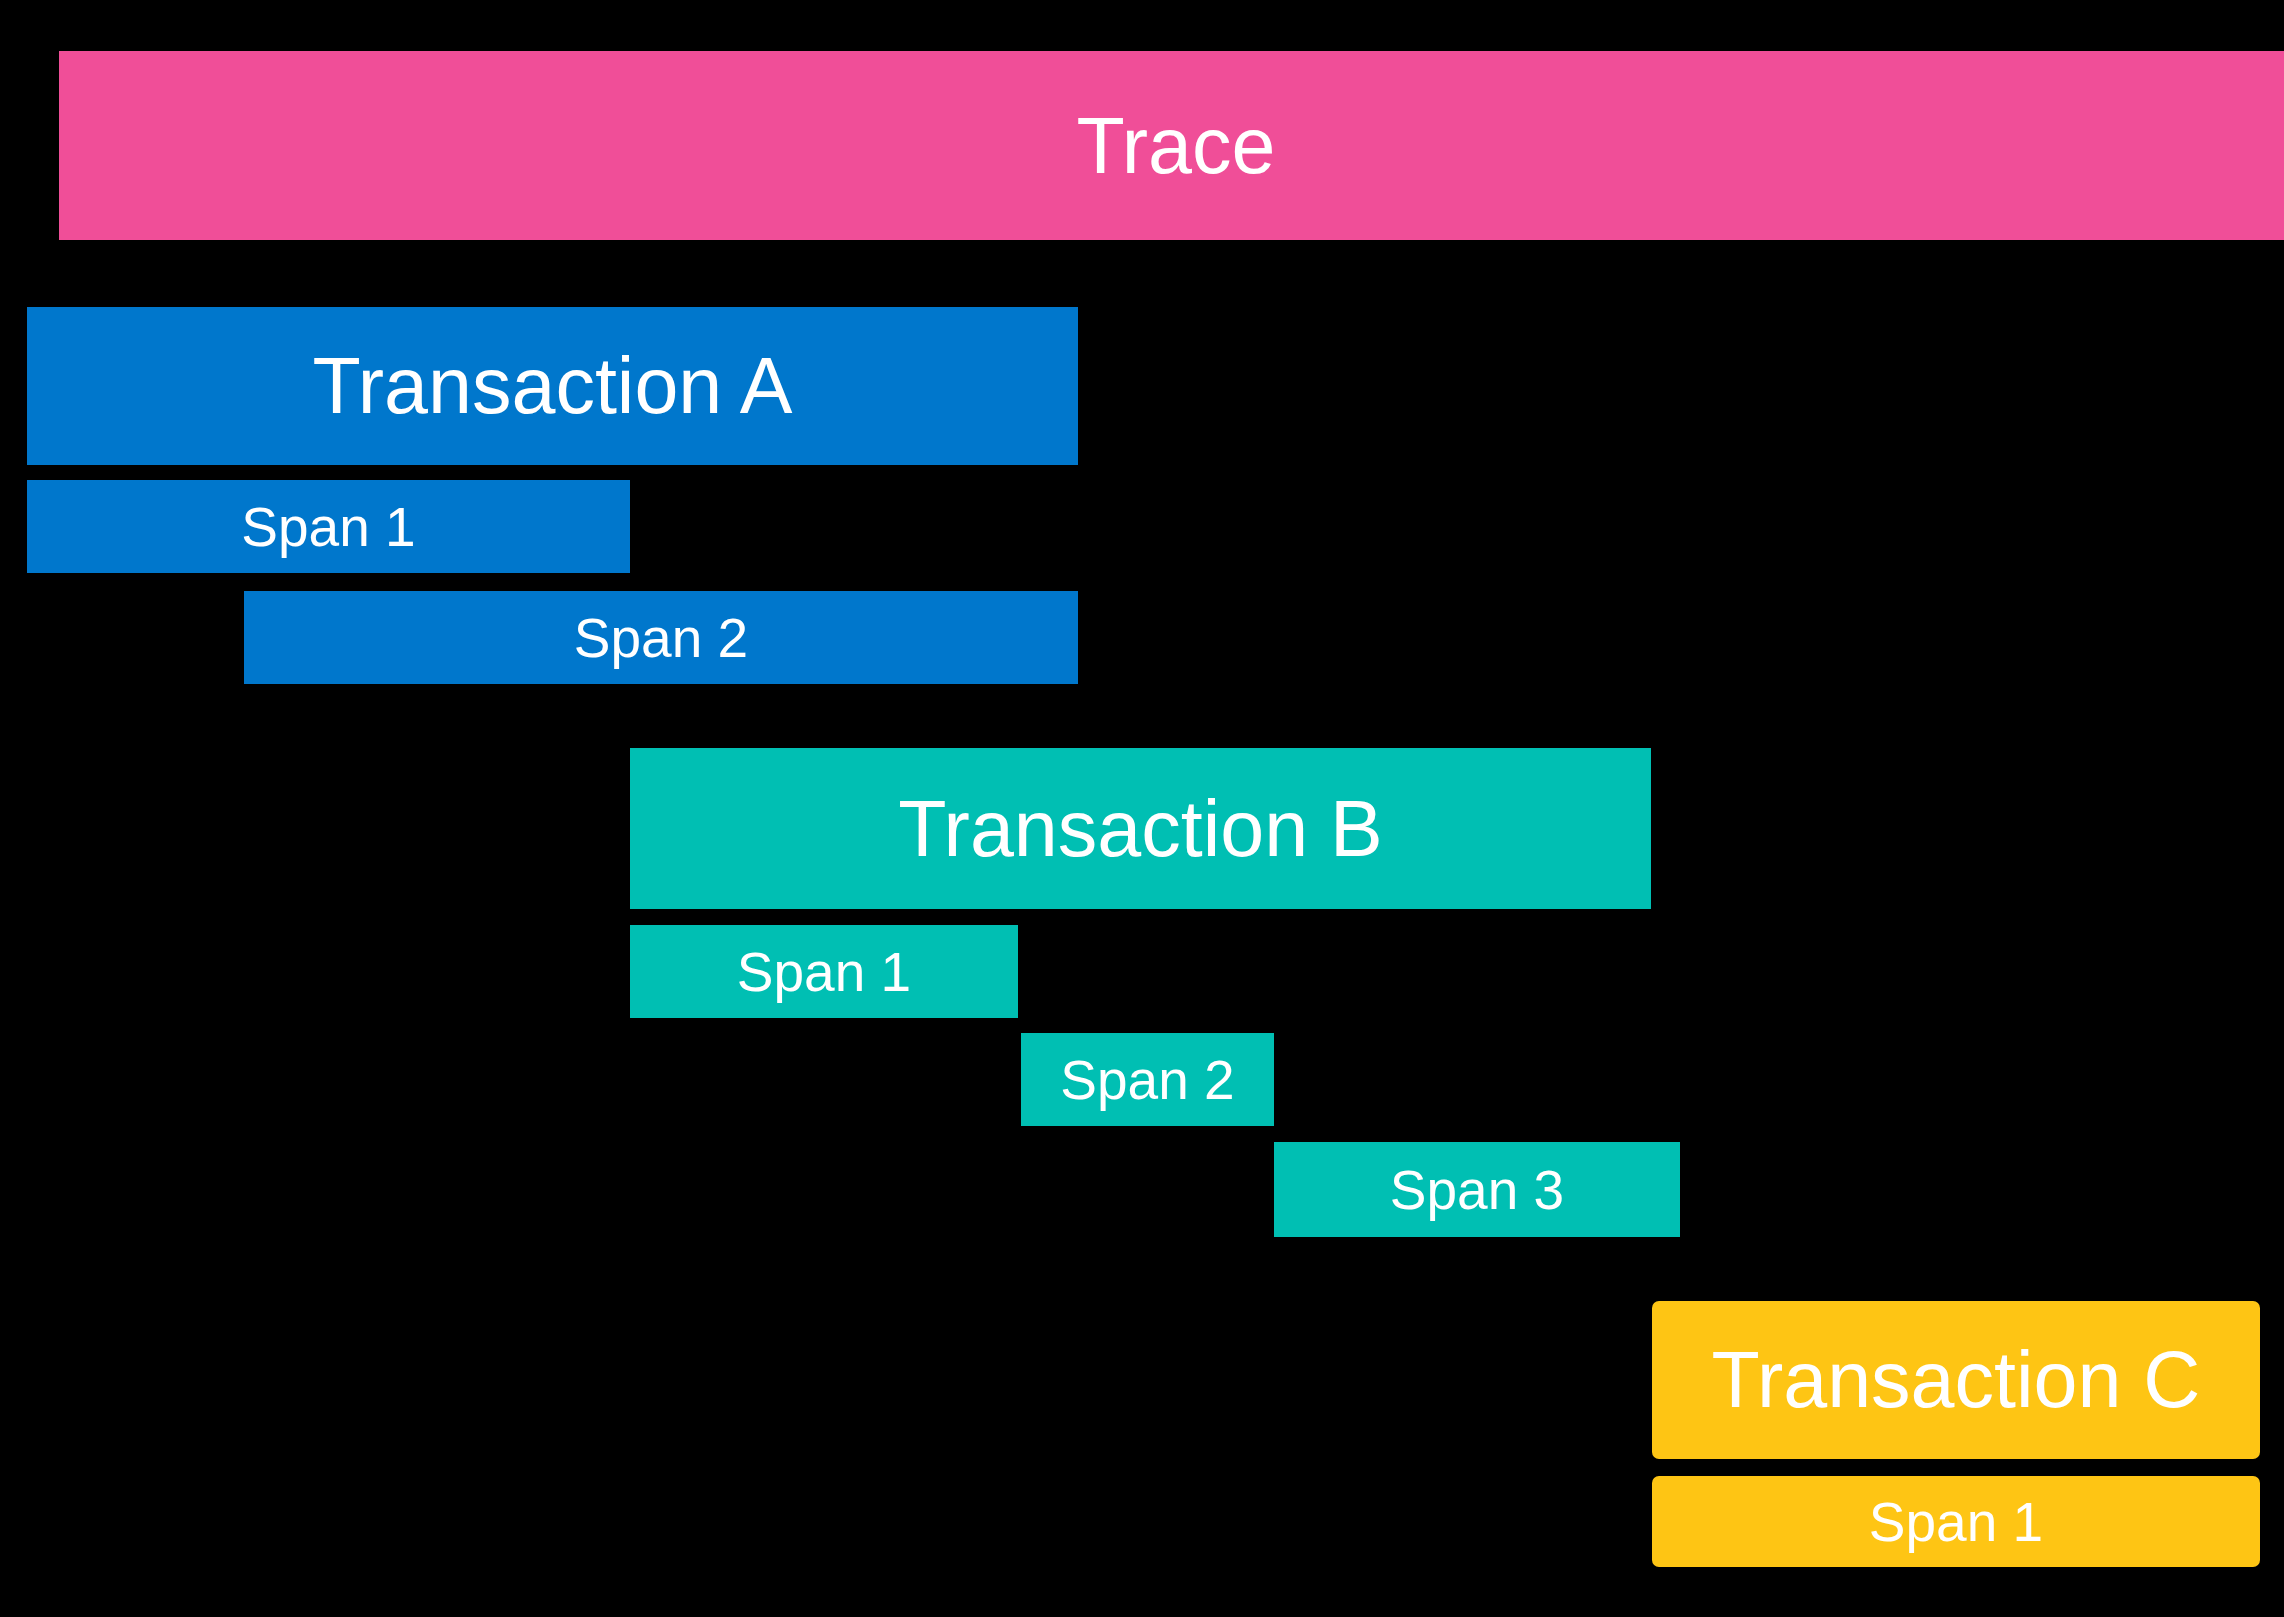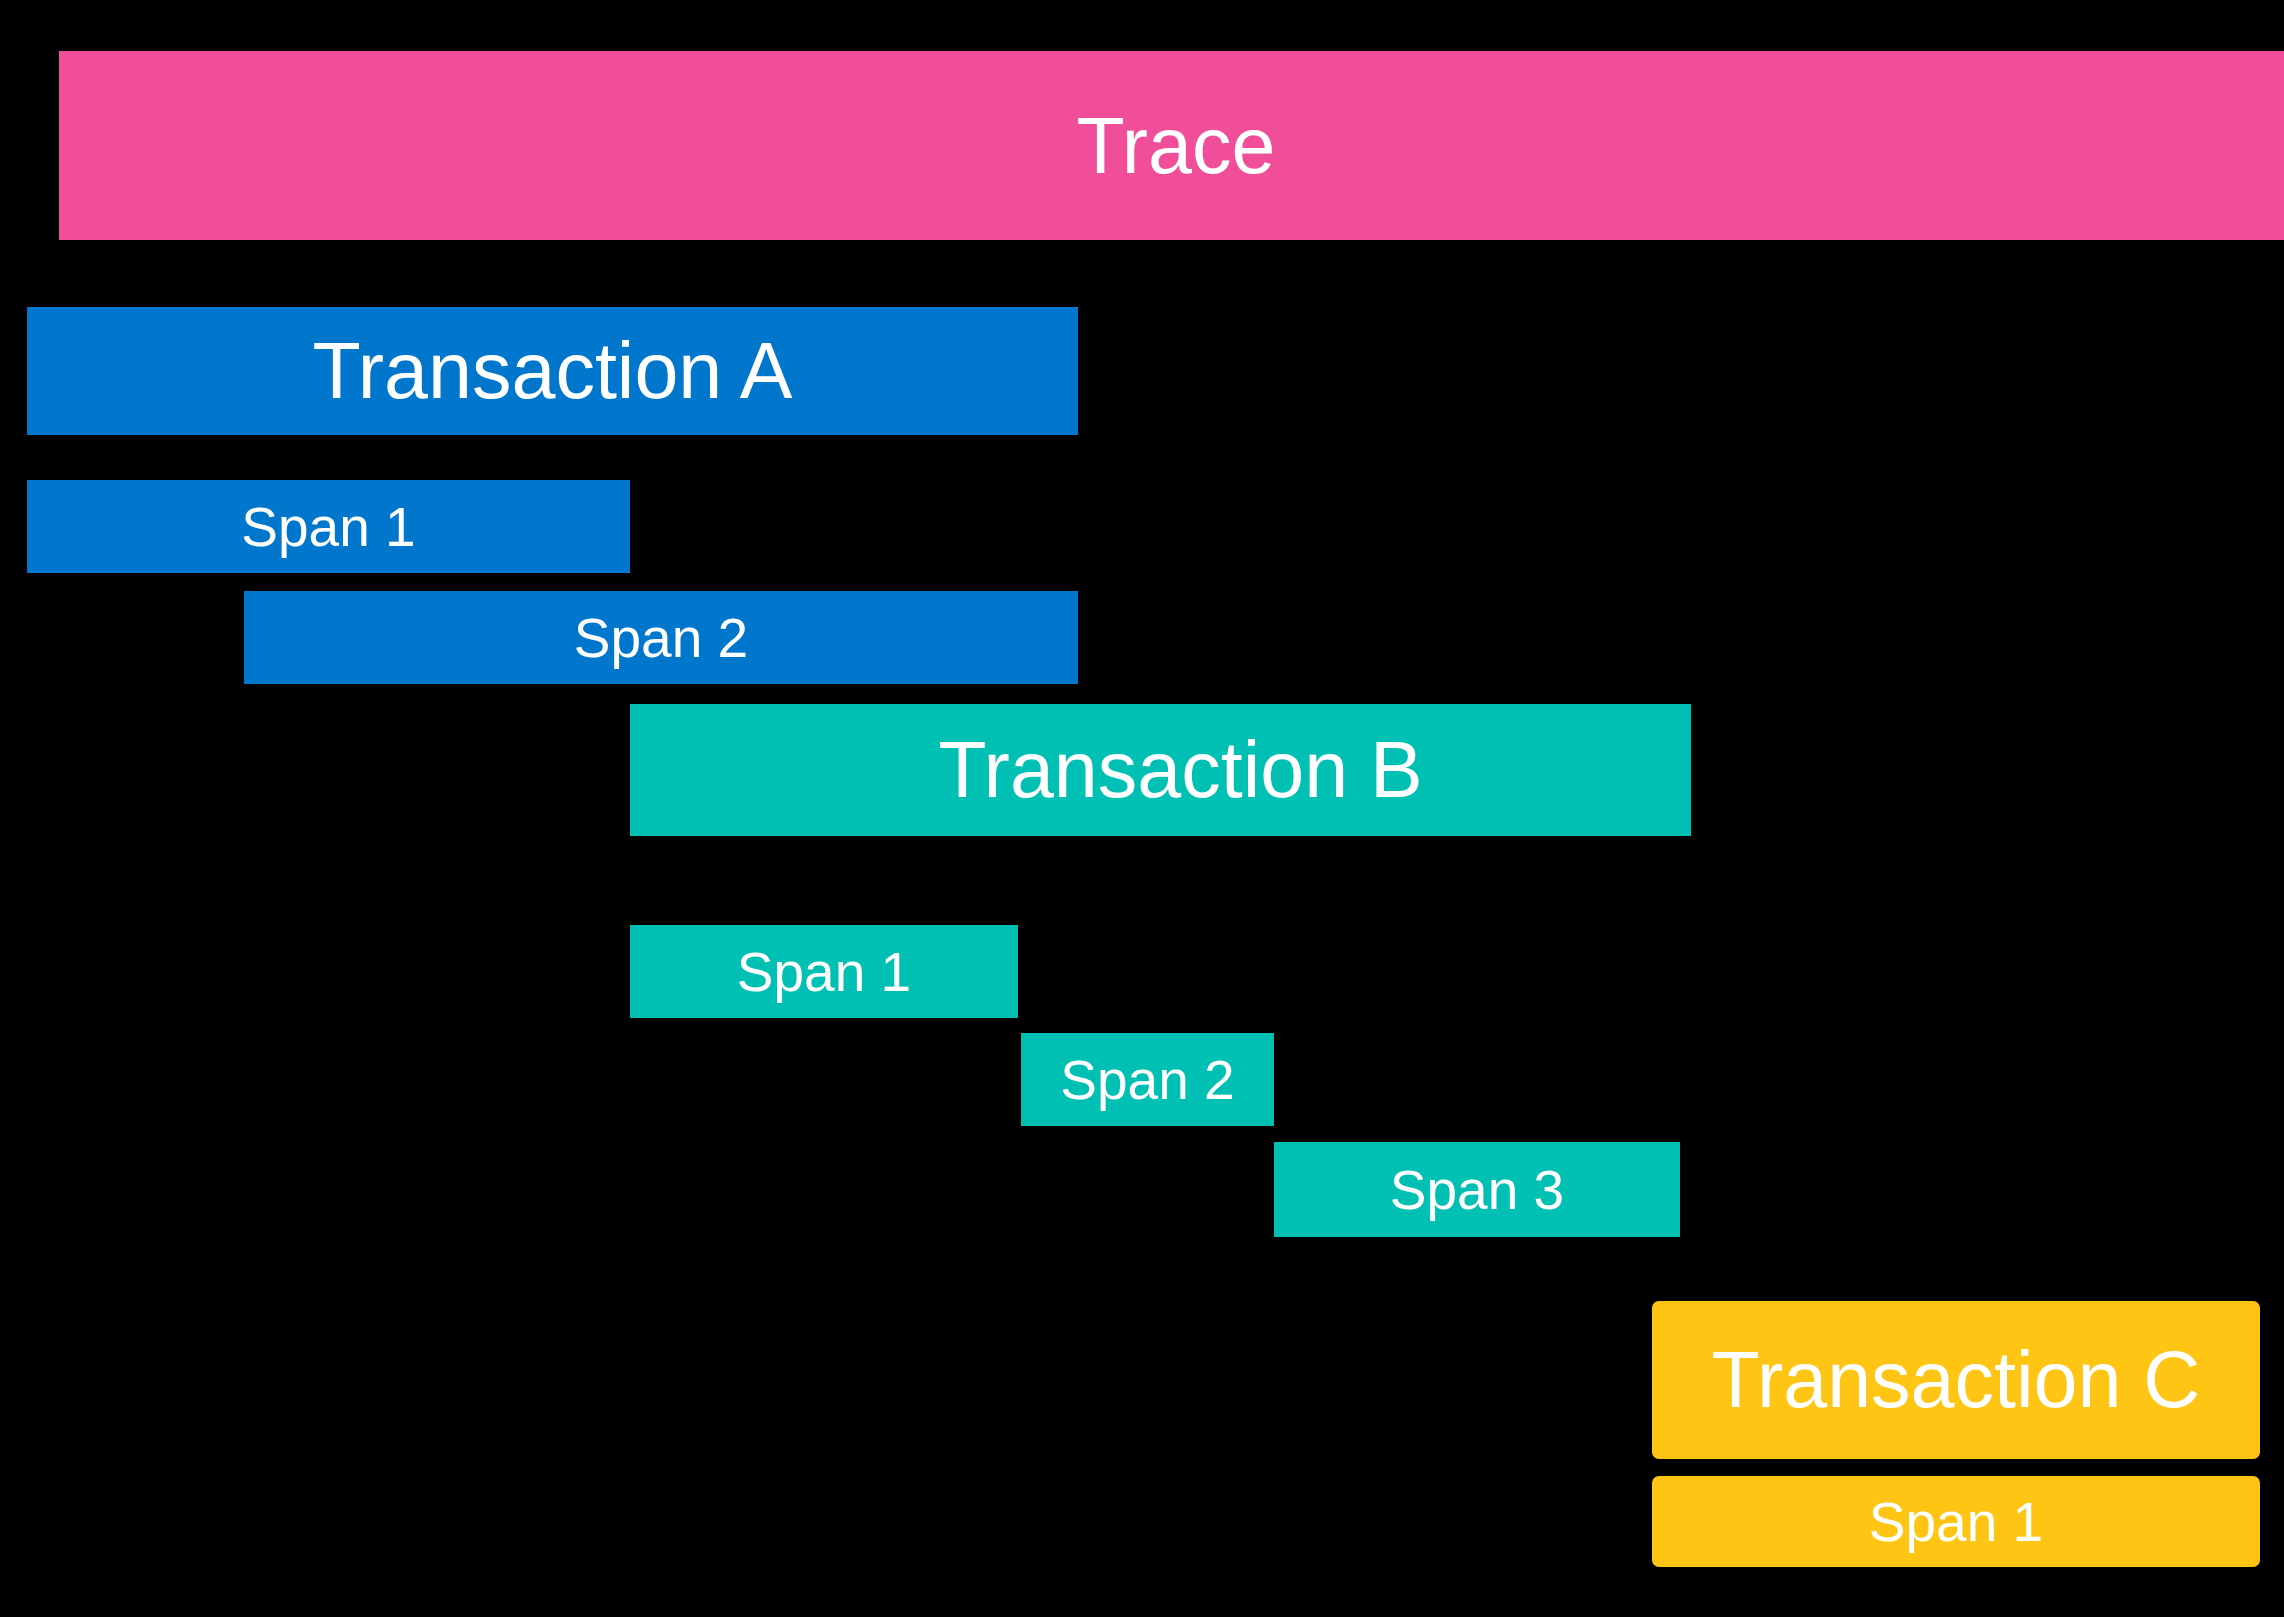--- a/index.html
+++ b/index.html
@@ -32,27 +32,27 @@
   .c-txn-b { background: var(--c-txn-b, #00BFB3); }
   .c-txn-c { background: var(--c-txn-c, #FEC514); border-radius: 7px; }
 </style>
 </head>
 <body>
 
 <div id="canvas" style="--bg: #000000; --text: #FFFFFF; --c-trace: #F04E98; --c-txn-a: #0077CC; --c-txn-b: #00BFB3; --c-txn-c: #FEC514;">
 
   <div class="bar trace-row c-trace" style="left:27px; top:51px; width:2234px; height:189px;">Trace</div>
 
-  <div class="bar txn-row c-txn-a" style="left:27px; top:307px; width:1051px; height:128px;">Transaction A</div>
+  <div class="bar txn-row c-txn-a" style="left:27px; top:307px; width:1051px; height:158px;">Transaction A</div>
 
   <div class="bar span-row c-txn-a" style="left:27px; top:480px; width:603px; height:93px;">Span 1</div>
 
   <div class="bar span-row c-txn-a" style="left:244px; top:591px; width:834px; height:93px;">Span 2</div>
 
-  <div class="bar txn-row c-txn-b" style="left:630px; top:704px; width:1021px; height:132px;padding-left:40px;">Transaction B</div>
+  <div class="bar txn-row c-txn-b" style="left:630px; top:748px; width:1021px; height:161px;">Transaction B</div>
 
   <div class="bar span-row c-txn-b" style="left:630px; top:925px; width:388px; height:93px;">Span 1</div>
 
   <div class="bar span-row c-txn-b" style="left:1021px; top:1033px; width:253px; height:93px;">Span 2</div>
 
   <div class="bar span-row c-txn-b" style="left:1274px; top:1142px; width:406px; height:95px;">Span 3</div>
 
   <div class="bar txn-row c-txn-c" style="left:1652px; top:1301px; width:608px; height:158px;">Transaction C</div>
 
   <div class="bar span-row c-txn-c" style="left:1652px; top:1476px; width:608px; height:91px;">Span 1</div>

